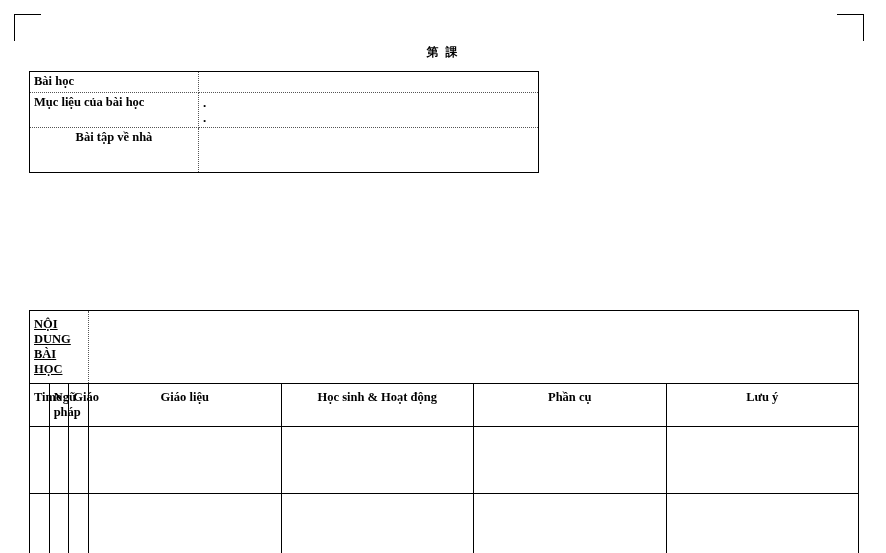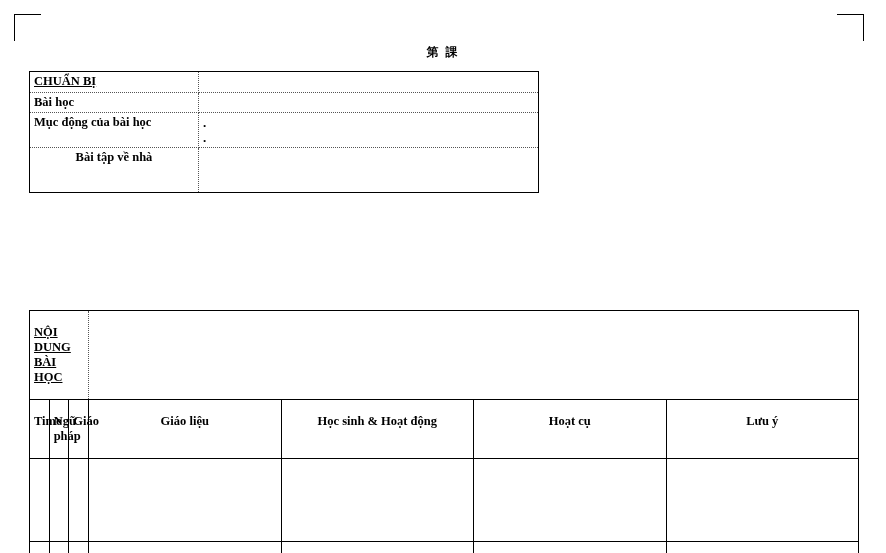--- a/index.html
+++ b/index.html
@@ -102,21 +102,21 @@
     top: 310px;
     left: 29px;
     width: 830px;
     border: 1px solid #000;
     border-collapse: collapse;
     table-layout: fixed;
     font-size: 12.5px;
   }
   .content-table td, .content-table th {
     border: 1px solid #000;
-    padding: 14px 4px;
+    padding: 6px 4px;
     vertical-align: top;
     font-weight: normal;
   }
   .content-title td {
     border-bottom: 1px solid #000;
     border-right: none;
     font-weight: bold;
     text-decoration: underline;
     height: 17px;
   }
@@ -144,33 +144,29 @@
 </head>
 <body>
 
 <div class="crop-mark crop-tl"></div>
 <div class="crop-mark crop-tr"></div>
 
 <div class="doc-title">第 課</div>
 
 <table class="prep-table">
   <tbody>
-      <tr class="prep-head">
-    <td class="label">CHUẨN BỊ</td>
-    <td class="value"></td>
-  </tr>
 
   <tr>
     <td class="label">Bài học</td>
     <td class="value"></td>
   </tr>
 
 
   <tr>
-    <td class="label">Mục động của bài học</td>
+    <td class="label">Mục liệu của bài học</td>
     <td class="value">
       <div class="bullets">
         <div class="dot">.</div>
         <div class="dot">.</div>
       </div>
     </td>
   </tr>
 
 
   <tr>
@@ -185,21 +181,21 @@
       <tr class="content-title">
     <td class="c-time" colspan="3">NỘI DUNG BÀI HỌC</td>
     <td class="t2" colspan="4"></td>
   </tr>
   <tr class="col-head">
     <td class="c-time">Time</td>
     <td class="c-gram">Ngữ pháp</td>
     <td class="c-phan">Giáo</td>
     <td class="c-gv">Giáo liệu</td>
     <td class="c-hs">Học sinh &amp; Hoạt động</td>
-    <td class="c-giaocu">Hoạt cụ</td>
+    <td class="c-giaocu">Phần cụ</td>
     <td class="c-luuy">Lưu ý</td>
   </tr>
 
   <tr class="body-row">
     <td></td>
     <td></td>
     <td></td>
     <td></td>
     <td></td>
     <td></td>

